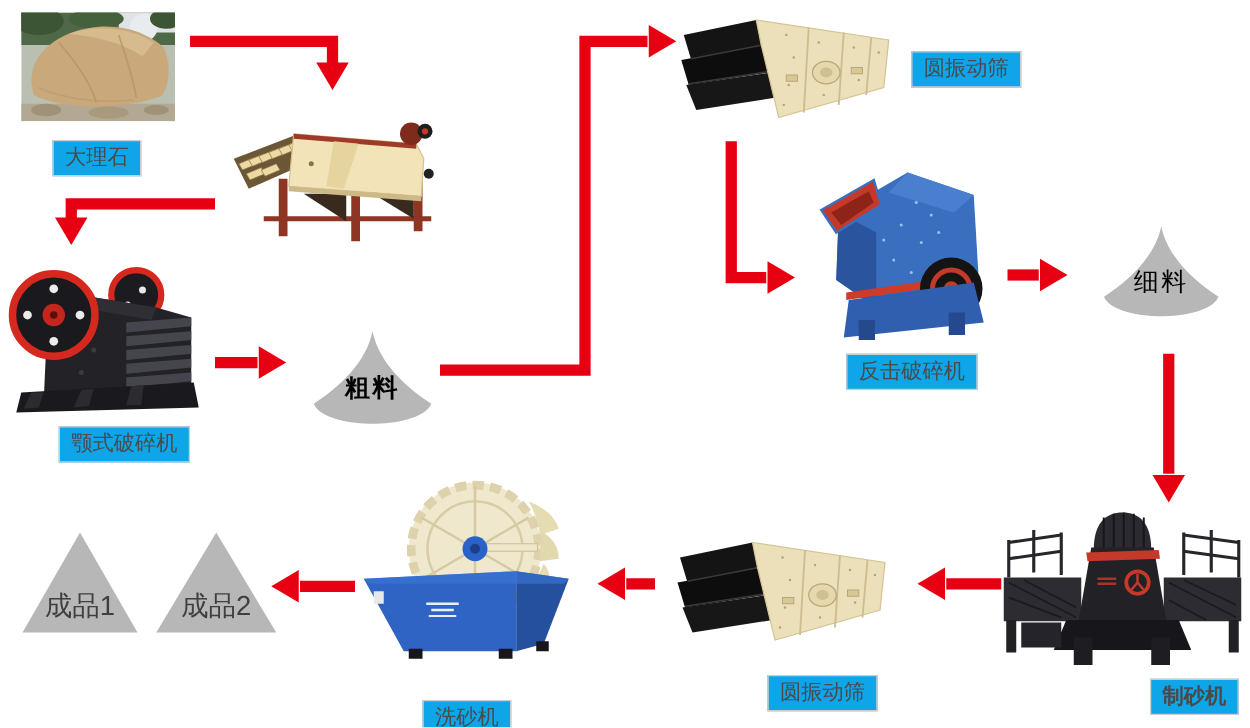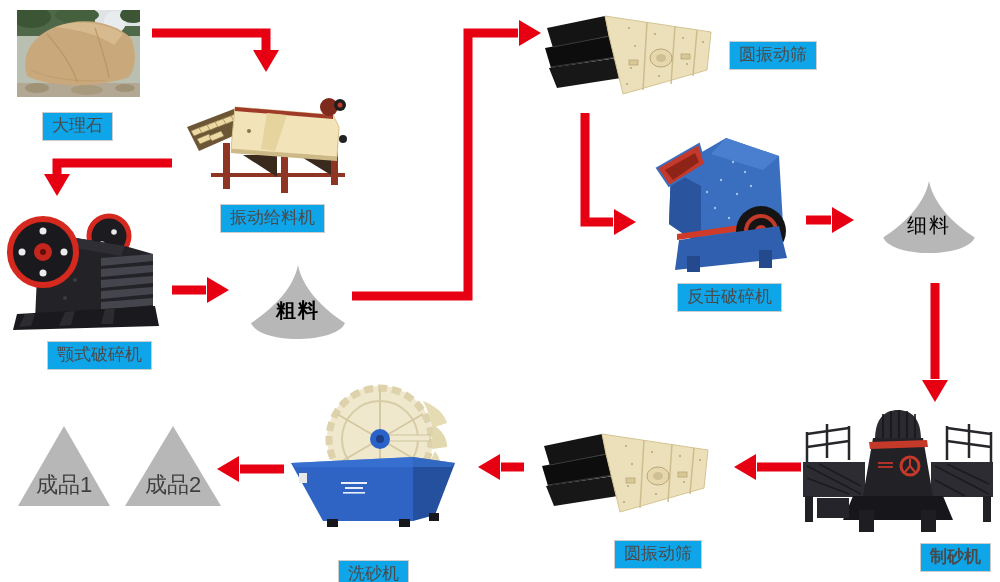--- a/index.html
+++ b/index.html
@@ -67,23 +67,20 @@
       <polygon points="52,22 150,30 156,42 154,72 48,64" fill="#f2e4b8" stroke="#d8c28c" stroke-width="1"></polygon>
       <polygon points="52,22 150,30 150,34 52,26" fill="#a03a28"></polygon>
       <polygon points="48,64 154,72 154,76 48,68" fill="#cdb988"></polygon>
       <polygon points="84,28 104,30 92,66 78,64" fill="#e6d49e"></polygon>
       <circle cx="146" cy="22" r="9" fill="#7e2a1c"></circle>
       <circle cx="157" cy="20" r="6" fill="#1e1e1e"></circle>
       <circle cx="157" cy="20" r="2.5" fill="#c23a28"></circle>
       <circle cx="160" cy="54" r="4" fill="#222222"></circle>
       <circle cx="66" cy="46" r="2" fill="#8a7444"></circle>
     </svg>
-  </div>
-  <div class="label-box" style="left:220px;top:204px;">
-    <span>振动给料机</span>
   </div>
 
   <div class="abs" style="left:5px;top:206px;">
     <svg width="158" height="132" viewBox="0 0 158 132">
       <circle cx="104" cy="30" r="20" fill="#1c1c20" stroke="#d5281e" stroke-width="5"></circle>
       <circle cx="109" cy="26" r="2.8" fill="#e8e8e8"></circle>
       <circle cx="97" cy="38" r="2.8" fill="#e8e8e8"></circle>
       <polygon points="34,26 120,40 148,48 148,102 30,114" fill="#232327"></polygon>
       <polygon points="34,26 120,40 116,50 36,36" fill="#2e2e34"></polygon>
       <g fill="#45454e">

